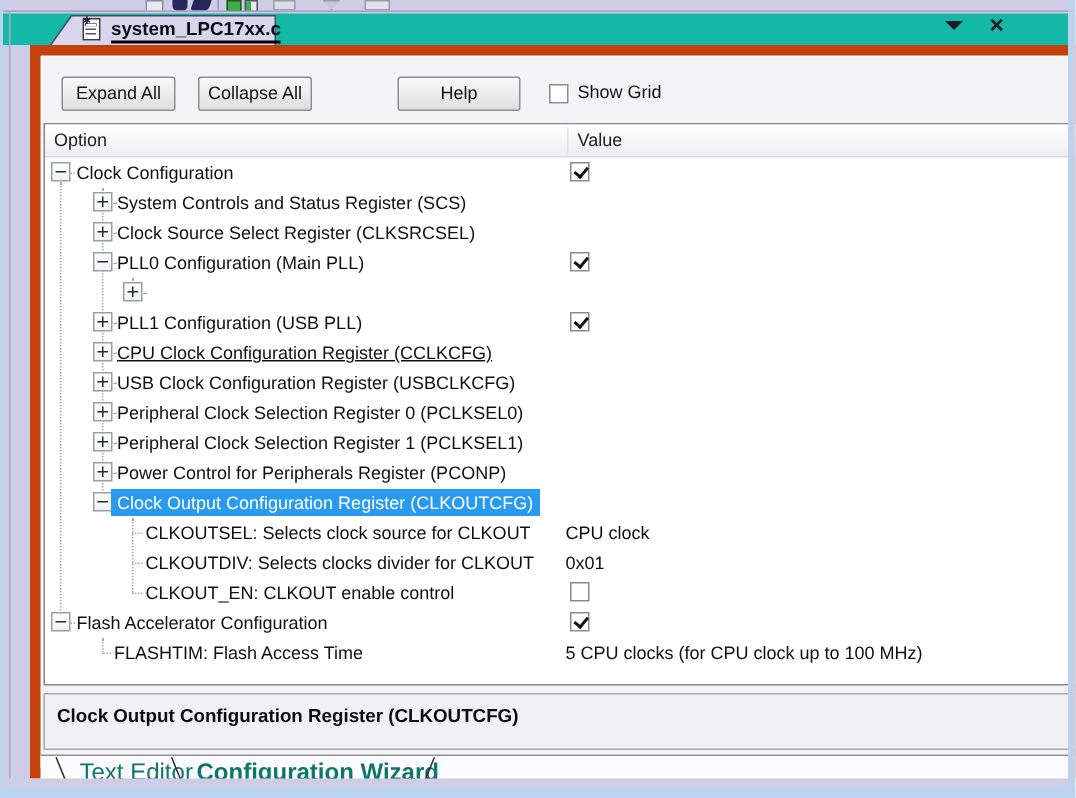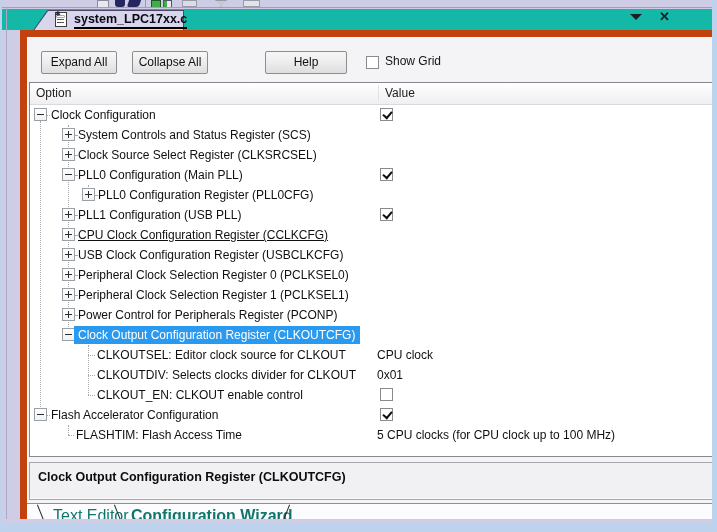--- a/index.html
+++ b/index.html
@@ -145,21 +145,20 @@
           </div>
           <div class="row" style="top: 82px;">
             <div class="expander" style="left: 32px;"></div>
             <div class="hstub" style="left: 45px; width: 2px;"></div>
             <span class="row-label" style="left: 48px;">PLL0 Configuration (Main PLL)</span>
             <div class="cb val-cb checked"></div>
           </div>
           <div class="row" style="top: 102px;">
             <div class="expander plus" style="left: 52px;"></div>
             <div class="hstub" style="left: 65px; width: 2px;"></div>
-            <span class="row-label" style="left: 68px;">PLL0 Configuration Register (PLL0CFG)</span>
           </div>
           <div class="row" style="top: 122px;">
             <div class="expander plus" style="left: 32px;"></div>
             <div class="hstub" style="left: 45px; width: 2px;"></div>
             <span class="row-label" style="left: 48px;">PLL1 Configuration (USB PLL)</span>
             <div class="cb val-cb checked"></div>
           </div>
           <div class="row" style="top: 142px;">
             <div class="expander plus" style="left: 32px;"></div>
             <div class="hstub" style="left: 45px; width: 2px;"></div>
@@ -185,21 +184,21 @@
             <div class="hstub" style="left: 45px; width: 2px;"></div>
             <span class="row-label" style="left: 48px;">Power Control for Peripherals Register (PCONP)</span>
           </div>
           <div class="row" style="top: 242px;">
             <div class="expander" style="left: 32px;"></div>
             <div class="hstub" style="left: 45px; width: 2px;"></div>
             <span class="row-label sel" style="left: 44px;">Clock Output Configuration Register (CLKOUTCFG)</span>
           </div>
           <div class="row" style="top: 262px;">
             <div class="hstub" style="left: 58px; width: 7px;"></div>
-            <span class="row-label" style="left: 67px;">CLKOUTSEL: Editor clock source for CLKOUT</span>
+            <span class="row-label" style="left: 67px;">CLKOUTSEL: Selects clock source for CLKOUT</span>
             <span class="val-text">CPU clock</span>
           </div>
           <div class="row" style="top: 282px;">
             <div class="hstub" style="left: 58px; width: 7px;"></div>
             <span class="row-label" style="left: 67px;">CLKOUTDIV: Selects clocks divider for CLKOUT</span>
             <span class="val-text">0x01</span>
           </div>
           <div class="row" style="top: 302px;">
             <div class="hstub" style="left: 58px; width: 7px;"></div>
             <span class="row-label" style="left: 67px;">CLKOUT_EN: CLKOUT enable control</span>

